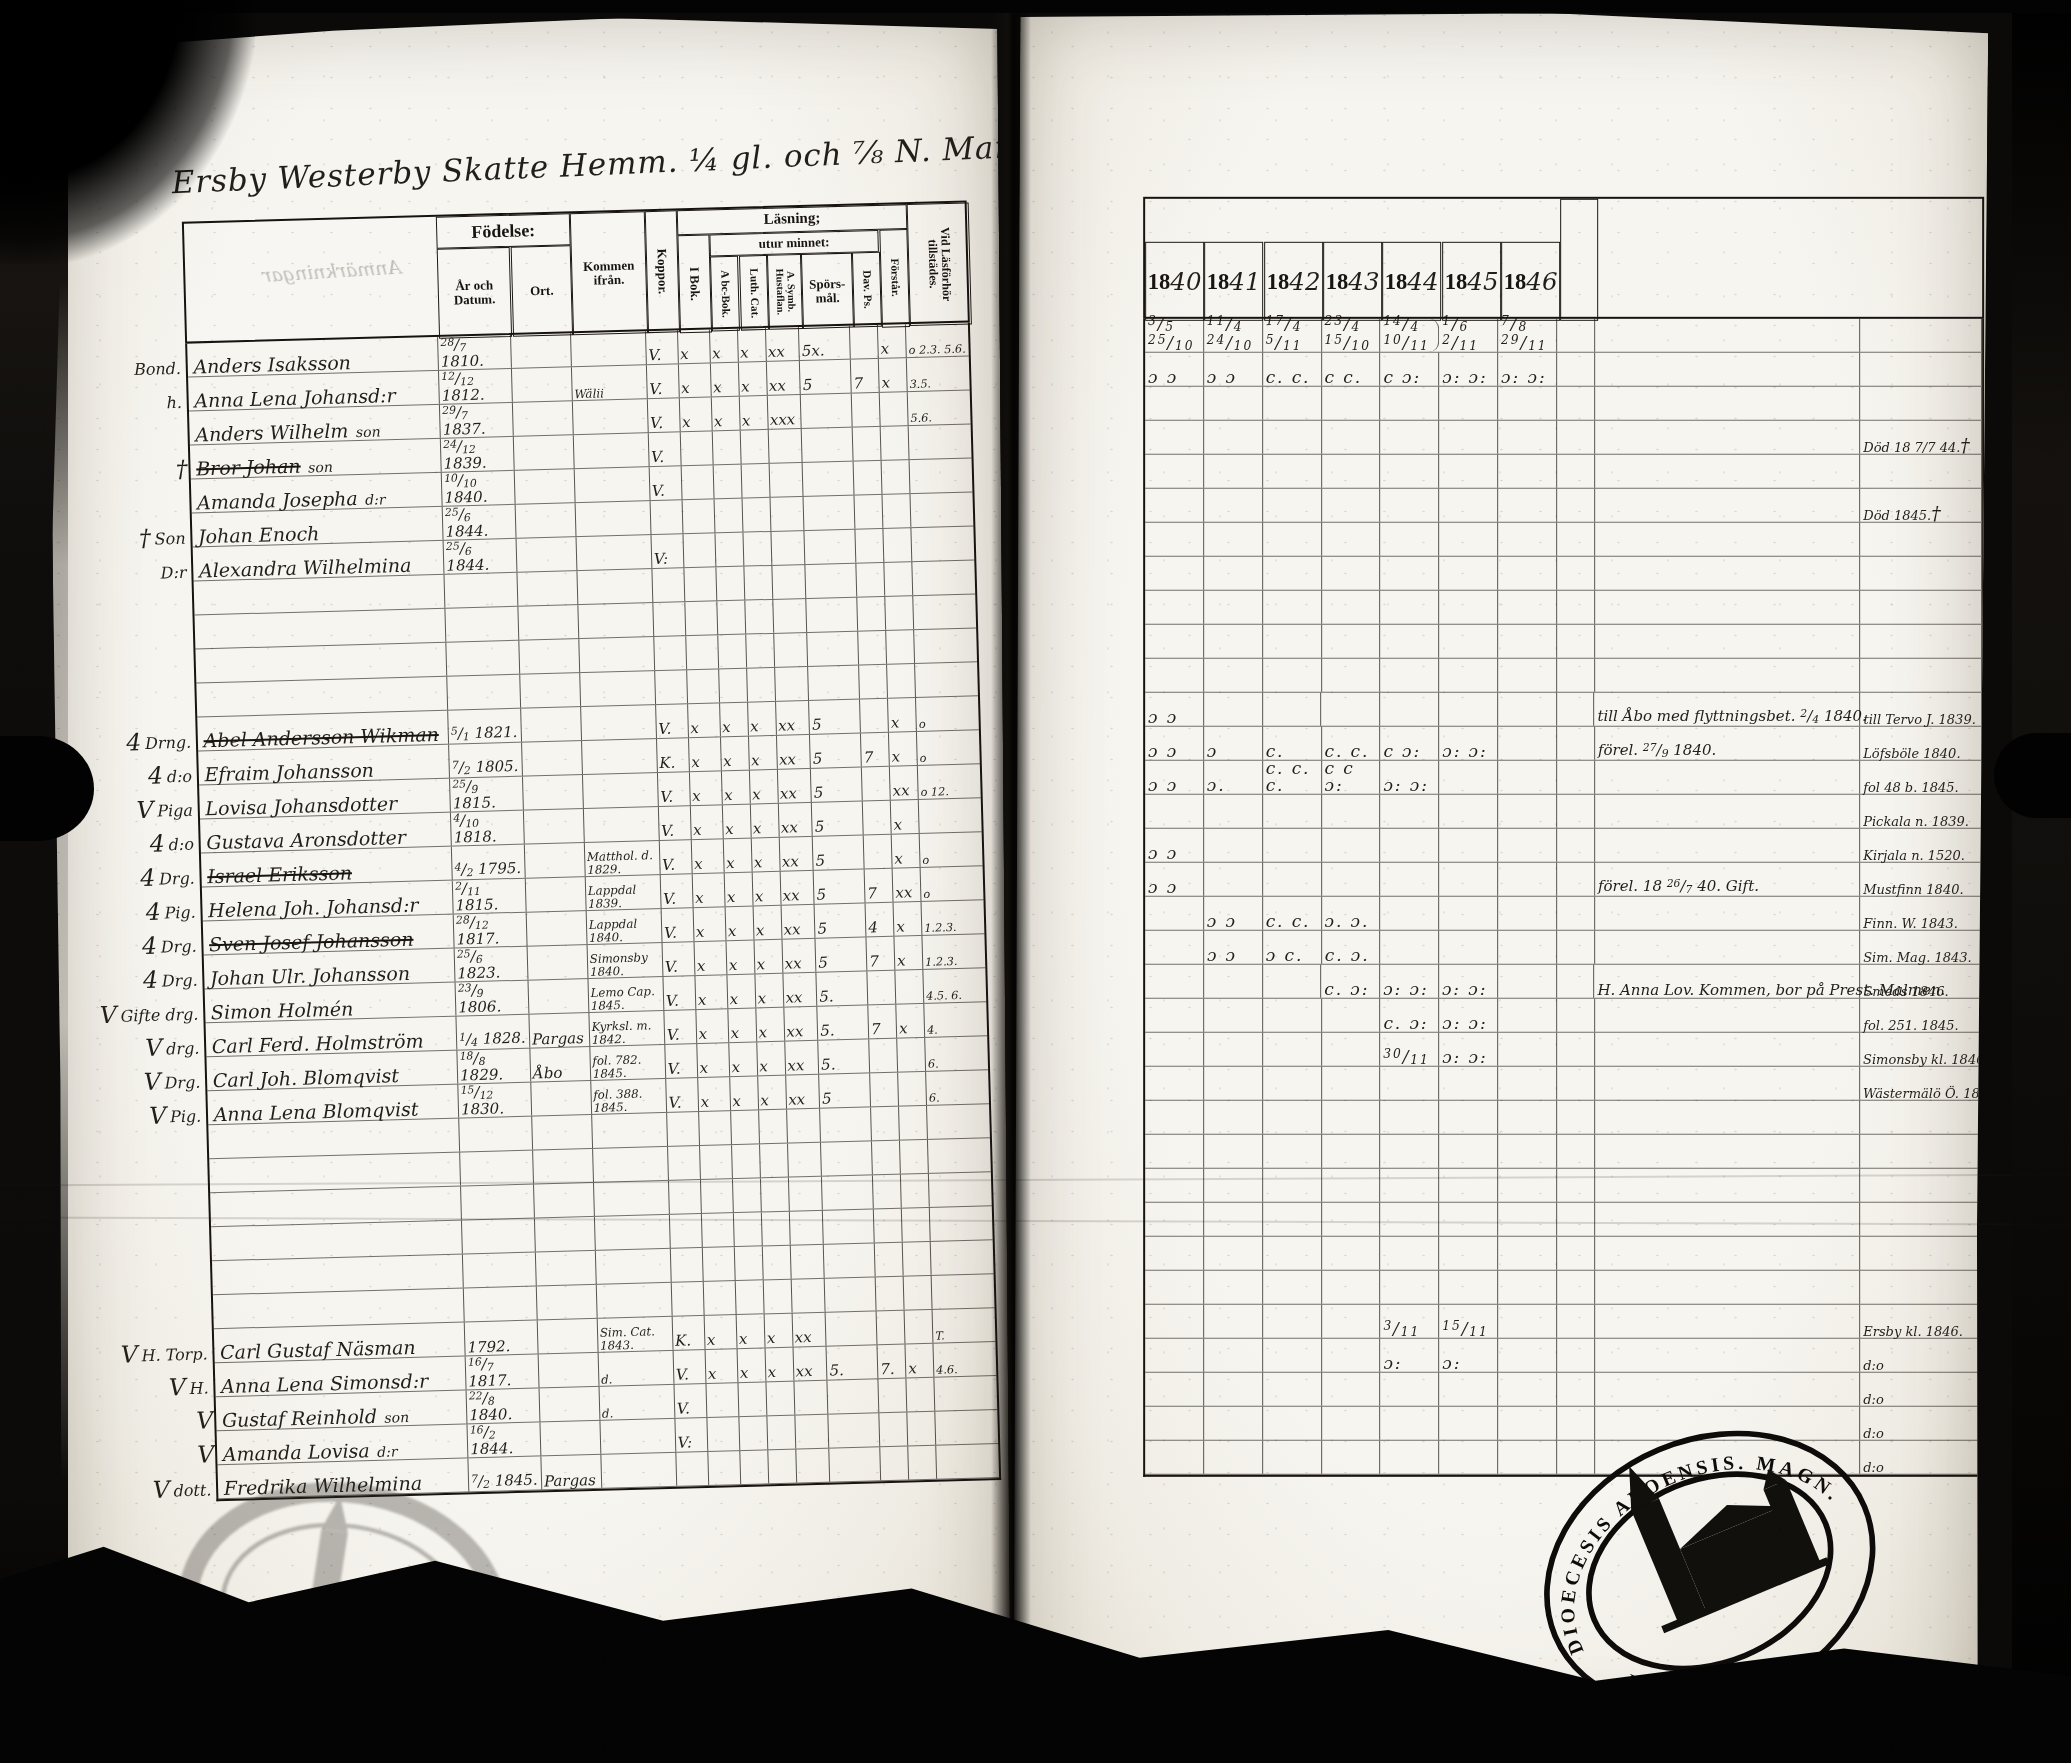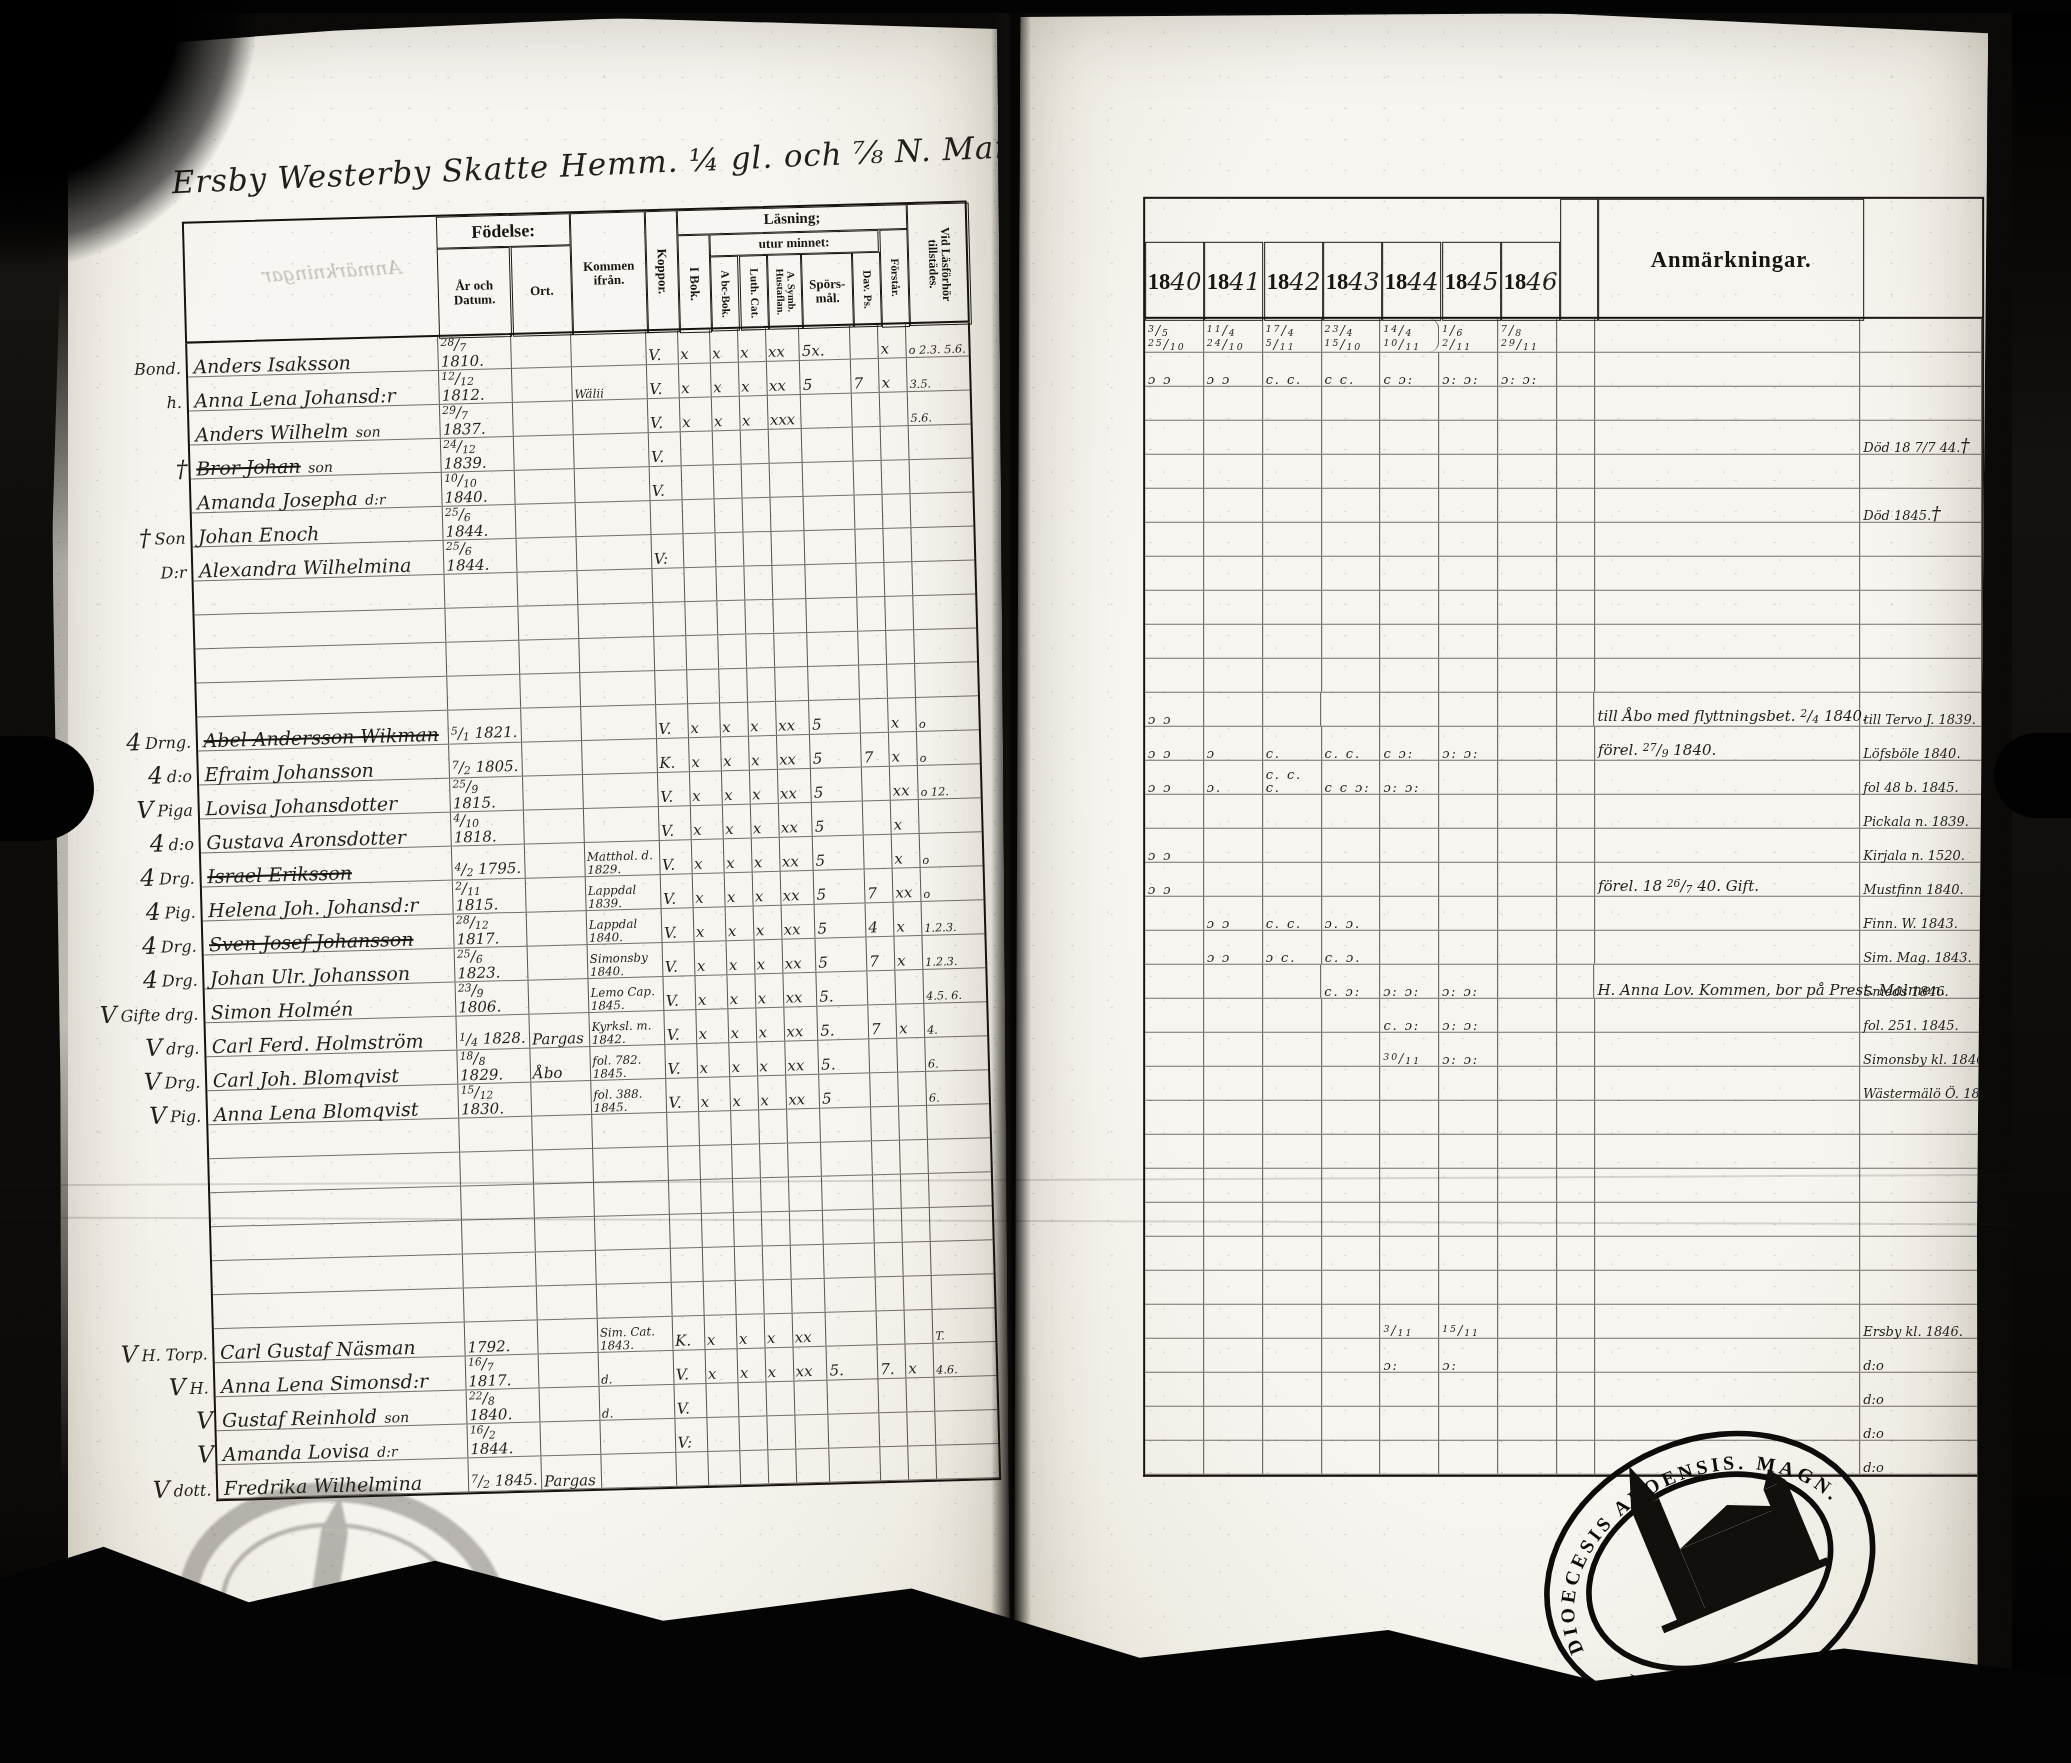--- a/index.html
+++ b/index.html
@@ -72,21 +72,21 @@
   .rhead{position:relative;width:841px;height:122px;border:2.4px solid #181310;box-sizing:border-box;}
   .natt{font-size:25.4px;letter-spacing:1.9px;}
   .yr{font-size:22.6px;}
   .yr .script{font-size:24.5px;}
   .anmh{font-size:22.6px;letter-spacing:0.9px;}
   .afgh{font-size:15px;}
   .rbody{border:2.4px solid #181310;border-top:none;box-sizing:border-box;width:841px;}
   .rrow{display:flex;height:34px;border-bottom:1.3px solid rgba(28,22,16,.6);box-sizing:border-box;}
   .rc{border-right:1.4px solid rgba(28,22,16,.72);box-sizing:border-box;display:flex;
       align-items:flex-end;justify-content:flex-start;padding:0 2.8px;overflow:visible;}
-  .cm{font-size:13px;letter-spacing:1.9px;line-height:1;}
+  .cm{font-size:17px;letter-spacing:1.9px;line-height:1;}
   .an{font-size:15px;line-height:1;white-space:nowrap;}
   .af{font-size:13px;line-height:1;white-space:nowrap;}
   
   .stamp{position:absolute;z-index:2;}
   .stamp-right{left:520px;top:1411px;transform:rotate(-23deg);}
   .stamp-left{left:113px;top:1450px;transform:rotate(9deg);opacity:.3;filter:blur(1px) grayscale(.3);}
 </style>
 </head>
 <body>
 
@@ -1173,21 +1173,20 @@
             <div class="hbox yr" style="left: 297px; top: 43px; width: 59px; height: 79px;">
               <span class="print">18</span>
               <span class="hand script">45</span>
             </div>
             <div class="hbox yr" style="left: 356px; top: 43px; width: 59px; height: 79px;">
               <span class="print">18</span>
               <span class="hand script">46</span>
             </div>
           </div>
         <div class="hbox" style="left:415px;top:0;width:38px;height:122px;"></div>
-        <div class="hbox print anmh" style="left:453px;top:0;width:266px;height:122px;">Anmärkningar.</div>
       </div>
       <div class="rbody" id="rbody">
           <div class="rrow">
             <div class="rc" style="width: 59px;">
               <div class="cm hand"><span class="fr"><sup>3</sup>/<sub>5</sub></span> <span class="fr"><sup>25</sup>/<sub>10</sub></span></div>
             </div>
             <div class="rc" style="width: 59px;">
               <div class="cm hand"><span class="fr"><sup>11</sup>/<sub>4</sub></span> <span class="fr"><sup>24</sup>/<sub>10</sub></span></div>
             </div>
             <div class="rc" style="width: 59px;">

